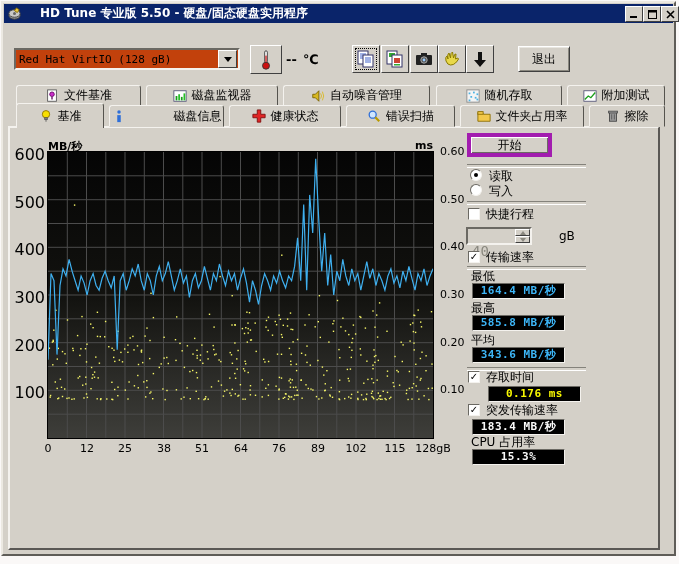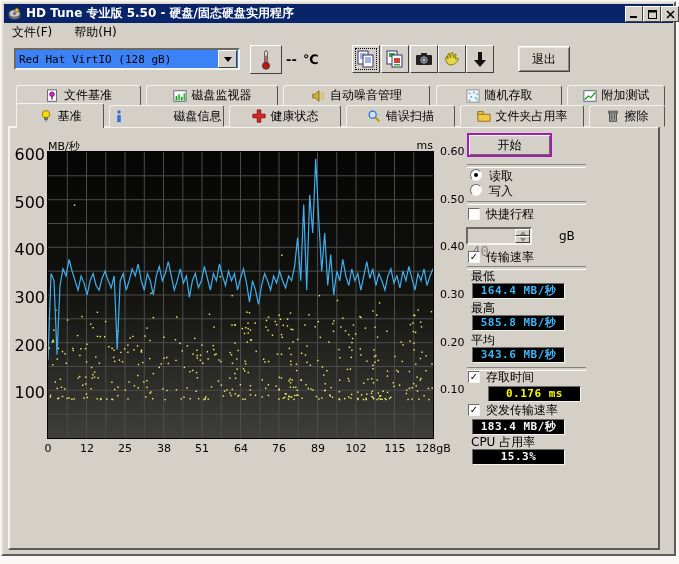--- a/index.html
+++ b/index.html
@@ -3,55 +3,55 @@
 <meta charset="utf-8">
 <style>
   html,body{margin:0;padding:0;background:#fff;}
   .screen{position:relative;width:679px;height:564px;background:#faf8f7;overflow:hidden;
           font-family:"DejaVu Sans",sans-serif;font-size:12px;color:#000;}
   .abs{position:absolute;}
   
   .win{left:1px;top:1px;width:671px;height:551px;background:#d4d0c8;
        border:2px solid;border-color:#ece9e2 #5f5d58 #5f5d58 #ece9e2;}
   .titlebar{left:4px;top:4px;width:669px;height:19px;background:#0a246a;display:flex;align-items:center;}
-  .title-text{color:#fff;font-weight:bold;font-size:12px;margin-left:4px;white-space:nowrap;}
+  .title-text{color:#fff;font-weight:bold;font-size:12px;margin-left:18px;white-space:nowrap;}
   .app-icon{width:15px;height:15px;margin-left:3px;}
   .capbtn{width:16px;height:14px;background:#d4d0c8;border:1px solid;border-color:#fff #404040 #404040 #fff;
           display:flex;align-items:center;justify-content:center;}
   .menubar{left:4px;top:23px;width:669px;height:18px;display:flex;align-items:center;gap:18px;padding-left:6px;box-sizing:border-box;}
   .menu-item{padding:1px 2px;}
   
-  .combo{left:14px;top:48px;width:226px;height:22px;background:#3b82f6;
+  .combo{left:14px;top:48px;width:226px;height:22px;background:#c2410c;
          border:2px solid;border-color:#6b6963 #f4f2ee #f4f2ee #6b6963;box-sizing:border-box;display:flex;align-items:center;}
   .combo-text{font-family:"DejaVu Sans Mono",monospace;font-size:11px;padding-left:3px;flex:1;white-space:nowrap;overflow:hidden;}
   .combo-btn{width:17px;height:16px;background:#d4d0c8;border:1px solid;border-color:#fff #404040 #404040 #fff;
              display:flex;align-items:center;justify-content:center;margin-right:1px;}
   .tri-down{width:0;height:0;border-left:4px solid transparent;border-right:4px solid transparent;border-top:5px solid #000;}
   .toolbtn{background:#d4d0c8;border:1px solid;border-color:#fff #404040 #404040 #fff;
            display:flex;align-items:center;justify-content:center;box-sizing:border-box;}
   .focus-dotted{outline:1px dotted #000;outline-offset:-4px;}
   .temp-text{font-size:13px;font-weight:bold;}
   
   .tab{top:85px;height:21px;background:#d4d0c8;border:1px solid;border-color:#f4f2ee #55534e #d4d0c8 #f4f2ee;
        border-radius:3px 3px 0 0;display:flex;align-items:center;justify-content:center;gap:5px;box-sizing:border-box;z-index:1;}
   .tab.front{top:105px;height:22px;z-index:3;}
   .tab.active{top:103px;height:25px;z-index:5;border-bottom:none;}
   .tab .lbl{white-space:nowrap;}
   
   .panel{left:8px;top:126px;width:652px;height:424px;background:#d4d0c8;
          border:2px solid;border-color:#f4f2ee #5a5855 #5a5855 #f4f2ee;box-sizing:border-box;z-index:2;}
   
   .plotbox{left:47px;top:151px;width:387px;height:288px;border:1px solid #000;box-sizing:border-box;z-index:4;background:#000;}
-  .axis-lbl{font-size:11px;z-index:4;}
+  .axis-lbl{font-size:11px;z-index:4;font-weight:bold;}
   .ytick{width:32px;text-align:right;font-size:16px;z-index:4;}
   .ytick-r{width:36px;text-align:left;font-size:11px;z-index:4;}
   .xtick{top:442px;width:36px;text-align:center;font-size:11px;z-index:4;}
   
   .btn{background:#d4d0c8;box-sizing:border-box;display:flex;align-items:center;justify-content:center;}
-  .startbtn{border:2px solid #a21caf;box-shadow:inset 1px 1px 0 #fff,inset -1px -1px 0 #6b6963;z-index:4;}
+  .startbtn{border:4px solid #a21caf;box-shadow:inset 1px 1px 0 #fff,inset -1px -1px 0 #6b6963;z-index:4;}
   .exitbtn{border:1px solid;border-color:#fff #404040 #404040 #fff;box-shadow:inset 1px 1px 0 #e8e6e0,inset -1px -1px 0 #8a887f;}
   .divider{height:2px;border-top:1px solid #84827b;border-bottom:1px solid #fff;z-index:4;}
   .radio{width:12px;height:12px;border-radius:50%;background:#fff;border:1px solid;border-color:#6b6963 #f4f2ee #f4f2ee #6b6963;
          box-sizing:border-box;display:flex;align-items:center;justify-content:center;z-index:4;}
   .radio .dot{width:4px;height:4px;border-radius:50%;background:#000;}
   .checkbox{width:12px;height:12px;background:#fff;border:1px solid;border-color:#6b6963 #f4f2ee #f4f2ee #6b6963;
             box-sizing:border-box;font-size:10px;font-weight:bold;line-height:9px;text-align:center;z-index:4;}
   .checkbox.checked::after{content:"✓";}
   .ctl-lbl{font-size:12px;z-index:4;white-space:nowrap;}
   .lcd{width:93px;height:16px;background:#000;border:1px solid;border-color:#6b6963 #f4f2ee #f4f2ee #6b6963;
@@ -92,24 +92,20 @@
         <rect x="0.5" y="0.5" width="8" height="8" fill="none" stroke="#000"></rect>
         <rect x="0.5" y="0.5" width="8" height="2" fill="#000"></rect>
       </svg>
   </div>
   <div class="abs capbtn" style="left:661px;top:6px;">
     <svg width="9" height="9">
         <path d="M1 1 L8 8 M8 1 L1 8" stroke="#000" stroke-width="1.6"></path>
       </svg>
   </div>
 
-  <div class="abs menubar">
-    <span class="menu-item">文件(F)</span>
-    <span class="menu-item">帮助(H)</span>
-  </div>
 
   <div class="abs combo">
     <span class="combo-text">Red Hat VirtIO (128 gB)</span>
     <span class="combo-btn">
         <span class="tri-down"></span>
       </span>
   </div>
   <div class="abs toolbtn" style="left:250px;top:45px;width:32px;height:29px;">
     <svg width="14" height="24" viewBox="0 0 16 24">
       <rect x="6.5" y="1.5" width="3" height="14" rx="1.5" fill="#fff" stroke="#333"></rect>

